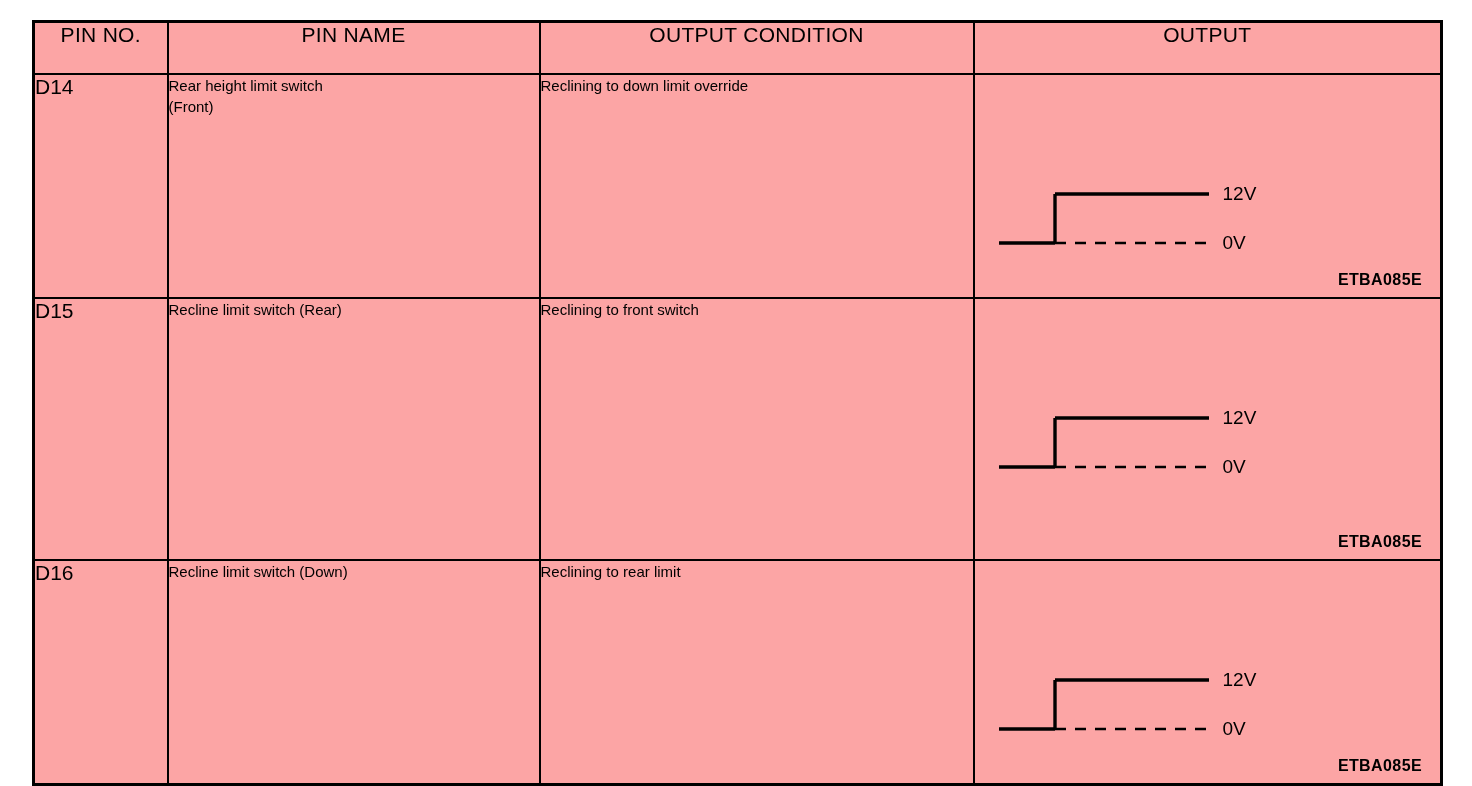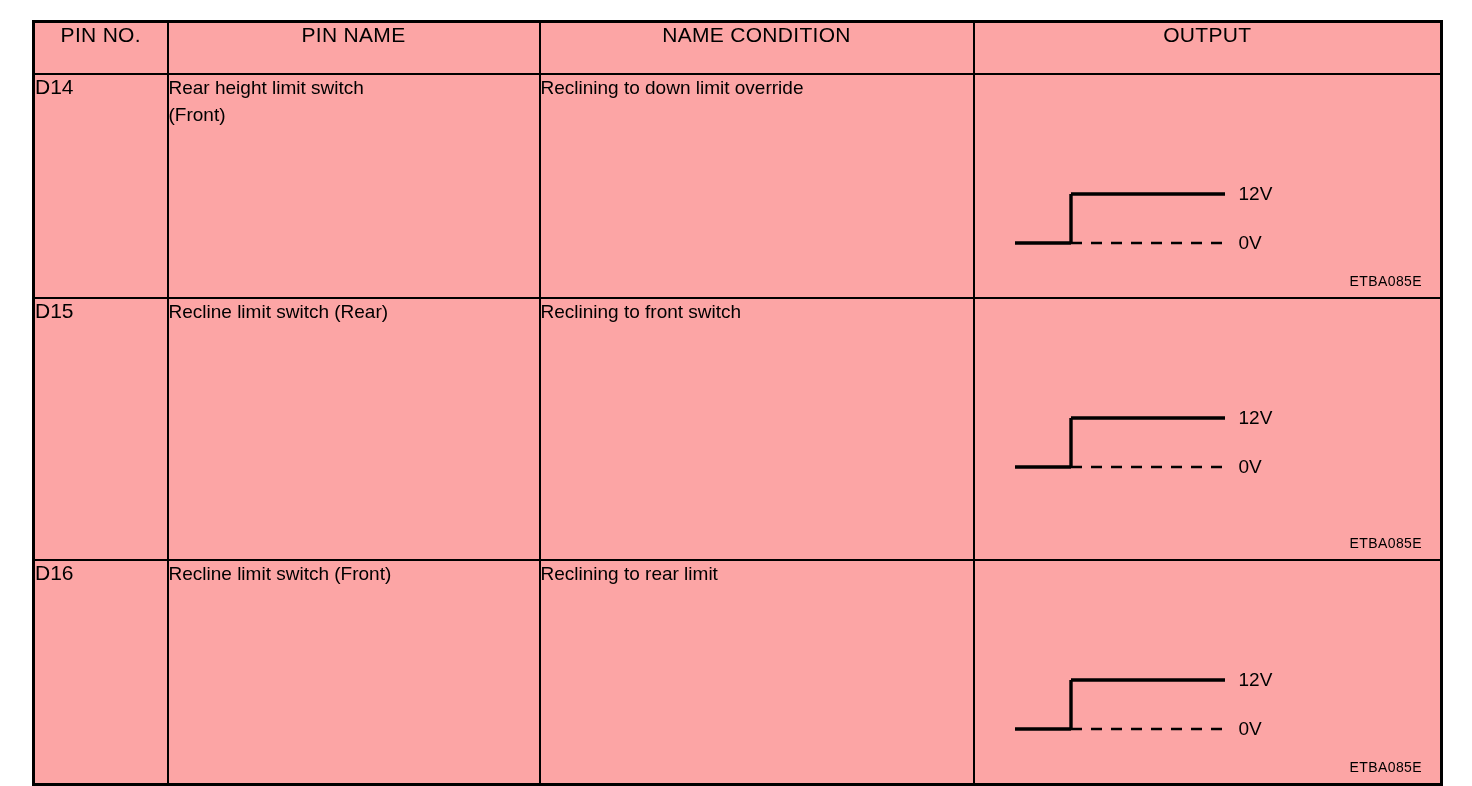--- a/index.html
+++ b/index.html
@@ -56,68 +56,68 @@
   }
 
   td.pin-no {
     text-align: left;
     font-size: 21px;
     padding-top: 16px;
   }
 
   td.pin-name,
   td.input-cond {
-    font-size: 19px;
+    font-size: 15px;
     padding: 16px 0 0 14px;
     line-height: 1.42;
   }
 
   td.output-cell {
     position: relative;
   }
 
   
   .wave {
     position: absolute;
-    left: 38px;
+    left: 22px;
     width: 390px;
   }
   .wave-r1 { top: 96px; }
   .wave-r2 { top: 96px; }
   .wave-r3 { top: 96px; }
 
   .wave svg { display: block; }
 
   .code-label {
     position: absolute;
     right: 18px;
     bottom: 8px;
-    font-size: 14px;
-    font-weight: normal;
+    font-size: 16px;
+    font-weight: bold;
     letter-spacing: 0.4px;
     font-family: "Liberation Sans", sans-serif;
     margin-top: 48px;
   }
 </style>
 </head>
 <body>
 
 <div id="table-wrap">
   <table class="pin-table">
     <colgroup>
       <col class="c-pinno">
       <col class="c-pinname">
       <col class="c-input">
       <col class="c-output">
     </colgroup>
     <thead>
       <tr>
         <th>PIN NO.</th>
         <th>PIN NAME</th>
-        <th>NAME CONDITION</th>
+        <th>OUTPUT CONDITION</th>
         <th>OUTPUT</th>
       </tr>
     </thead>
     <tbody>
 
       <tr style="height:224px;">
         <td class="pin-no">D14</td>
         <td class="pin-name">
           <div>Rear height limit switch</div>
           <div>(Front)</div>
@@ -159,21 +159,21 @@
             <span style="position:absolute;left:226px;top:12px;font-size:19px;">12V</span>
             <span style="position:absolute;left:226px;top:61px;font-size:19px;">0V</span>
           </div>
           <div class="code-label">ETBA085E</div>
         </td>
       </tr>
 
       <tr style="height:224px;">
         <td class="pin-no">D16</td>
         <td class="pin-name">
-          <div>Recline limit switch (Front)</div>
+          <div>Recline limit switch (Down)</div>
         </td>
         <td class="input-cond">Reclining to rear limit</td>
         <td class="output-cell">
           <div class="wave wave-r3">
             <svg width="390" height="90" viewBox="0 0 390 90" xmlns="http://www.w3.org/2000/svg">
               <path d="M 2 72 L 58 72" stroke="#000" stroke-width="3.4" fill="none"></path>
               <path d="M 58 72 L 58 23" stroke="#000" stroke-width="3.4" fill="none"></path>
               <path d="M 58 23 L 212 23" stroke="#000" stroke-width="3.4" fill="none"></path>
               <path d="M 58 72 L 212 72" stroke="#000" stroke-width="2.6" fill="none" stroke-dasharray="11 9"></path>
             </svg>

